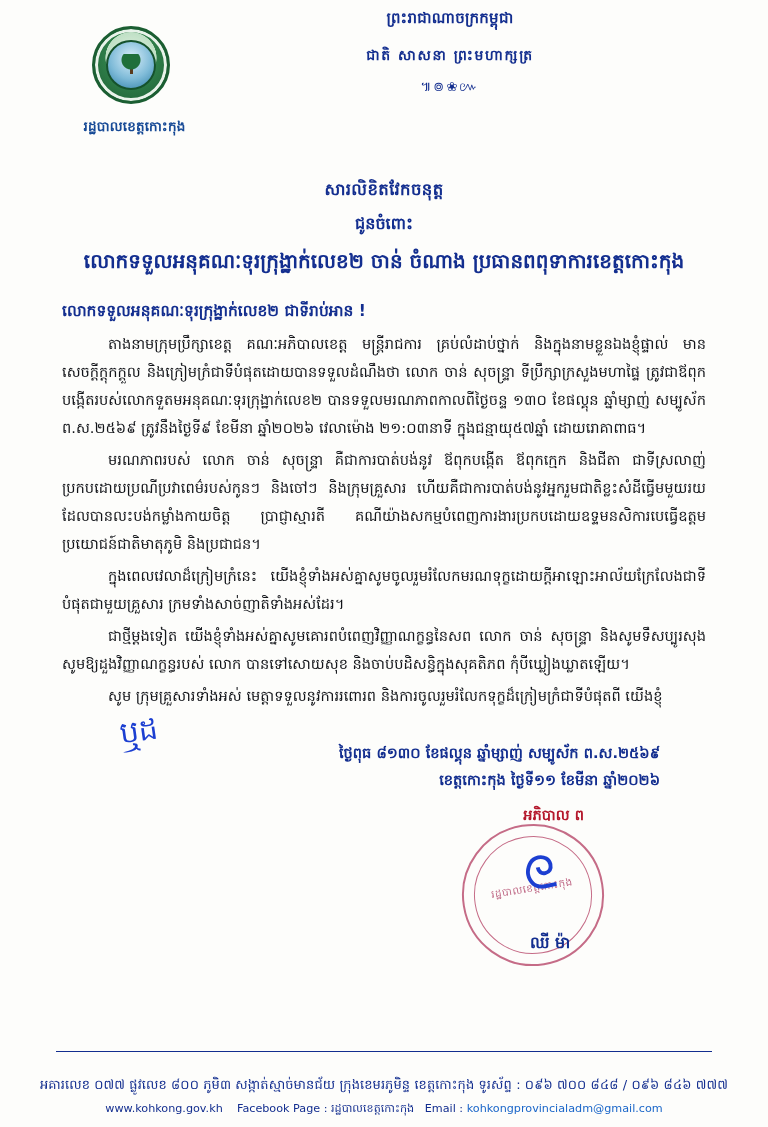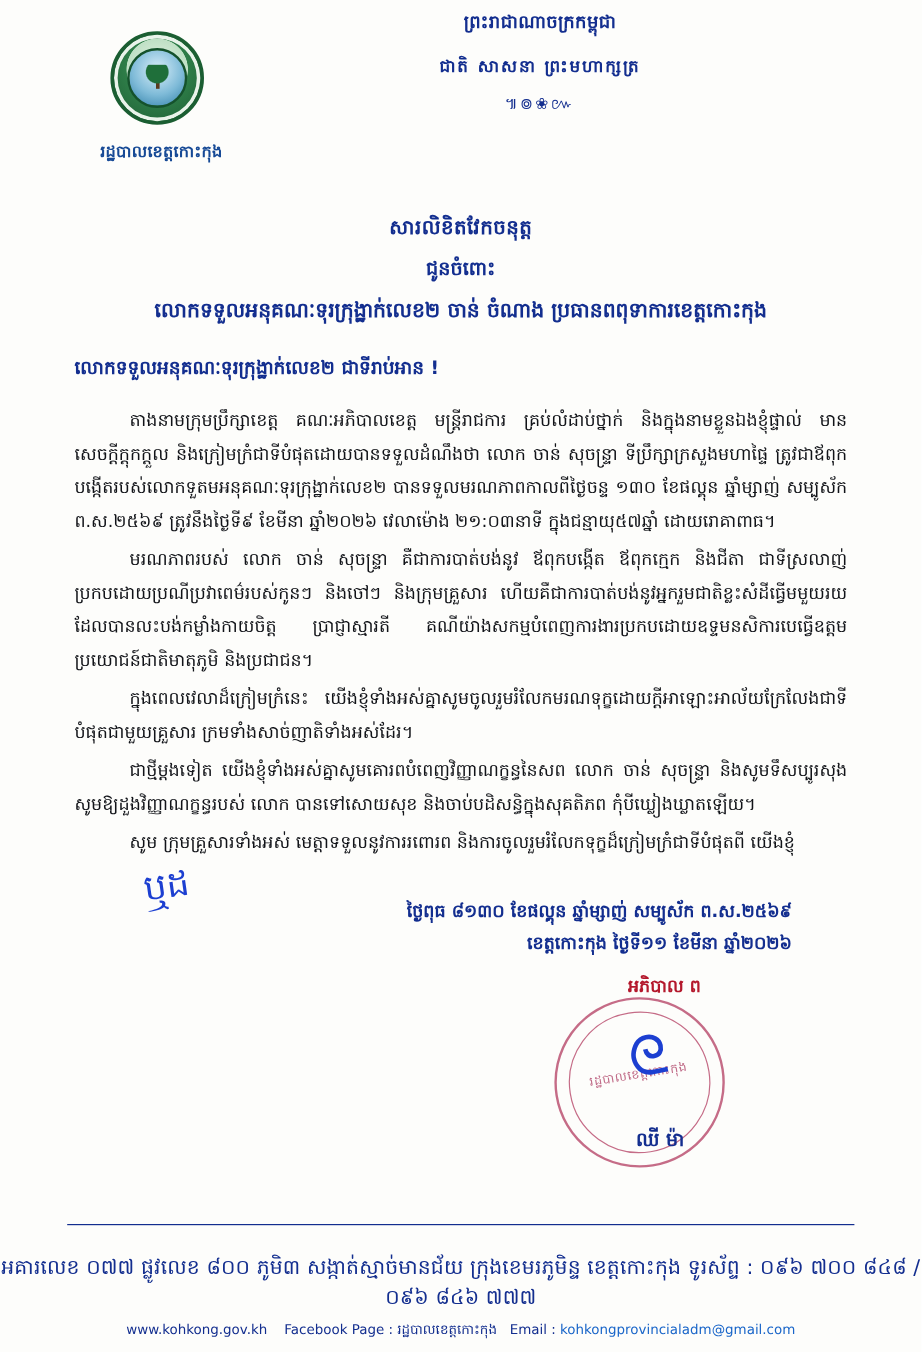--- a/index.html
+++ b/index.html
@@ -108,37 +108,37 @@
     font-size: 16.5px;
     font-weight: bold;
     letter-spacing: .4px;
   }
   .doc-to {
     font-size: 16px;
     font-weight: bold;
     margin-top: 10px;
   }
   .doc-recipient {
-    font-size: 17px;
+    font-size: 20px;
     font-weight: bold;
     margin-top: 11px;
     padding: 0 60px;
     line-height: 1.35;
   }
 
   
   .body {
     margin: 26px 62px 0 62px;
     color: #111318;
   }
   .salutation {
     color: #132e8f;
     font-weight: bold;
     font-size: 15.5px;
-    margin-bottom: 17px;
+    margin-bottom: 6px;
   }
   p.para {
     font-size: 14.6px;
     line-height: 1.92;
     text-align: justify;
     margin: 0 0 4px 0;
     text-indent: 46px;
   }
 
   
@@ -233,21 +233,21 @@
     right: 0;
     bottom: 10px;
     text-align: center;
     color: #132e8f;
   }
   .footer-rule {
     margin: 0 56px 7px 56px;
     border-top: 1.4px solid #132e8f;
   }
   .footer-line1 {
-    font-size: 17px;
+    font-size: 13px;
     letter-spacing: .1px;
     margin-top: 24px;
   }
   .footer-line2 {
     font-size: 11.2px;
     margin-top: 6px;
   }
   .footer-line2 .mail { color: #1a66c9; }
 </style>
 </head>

